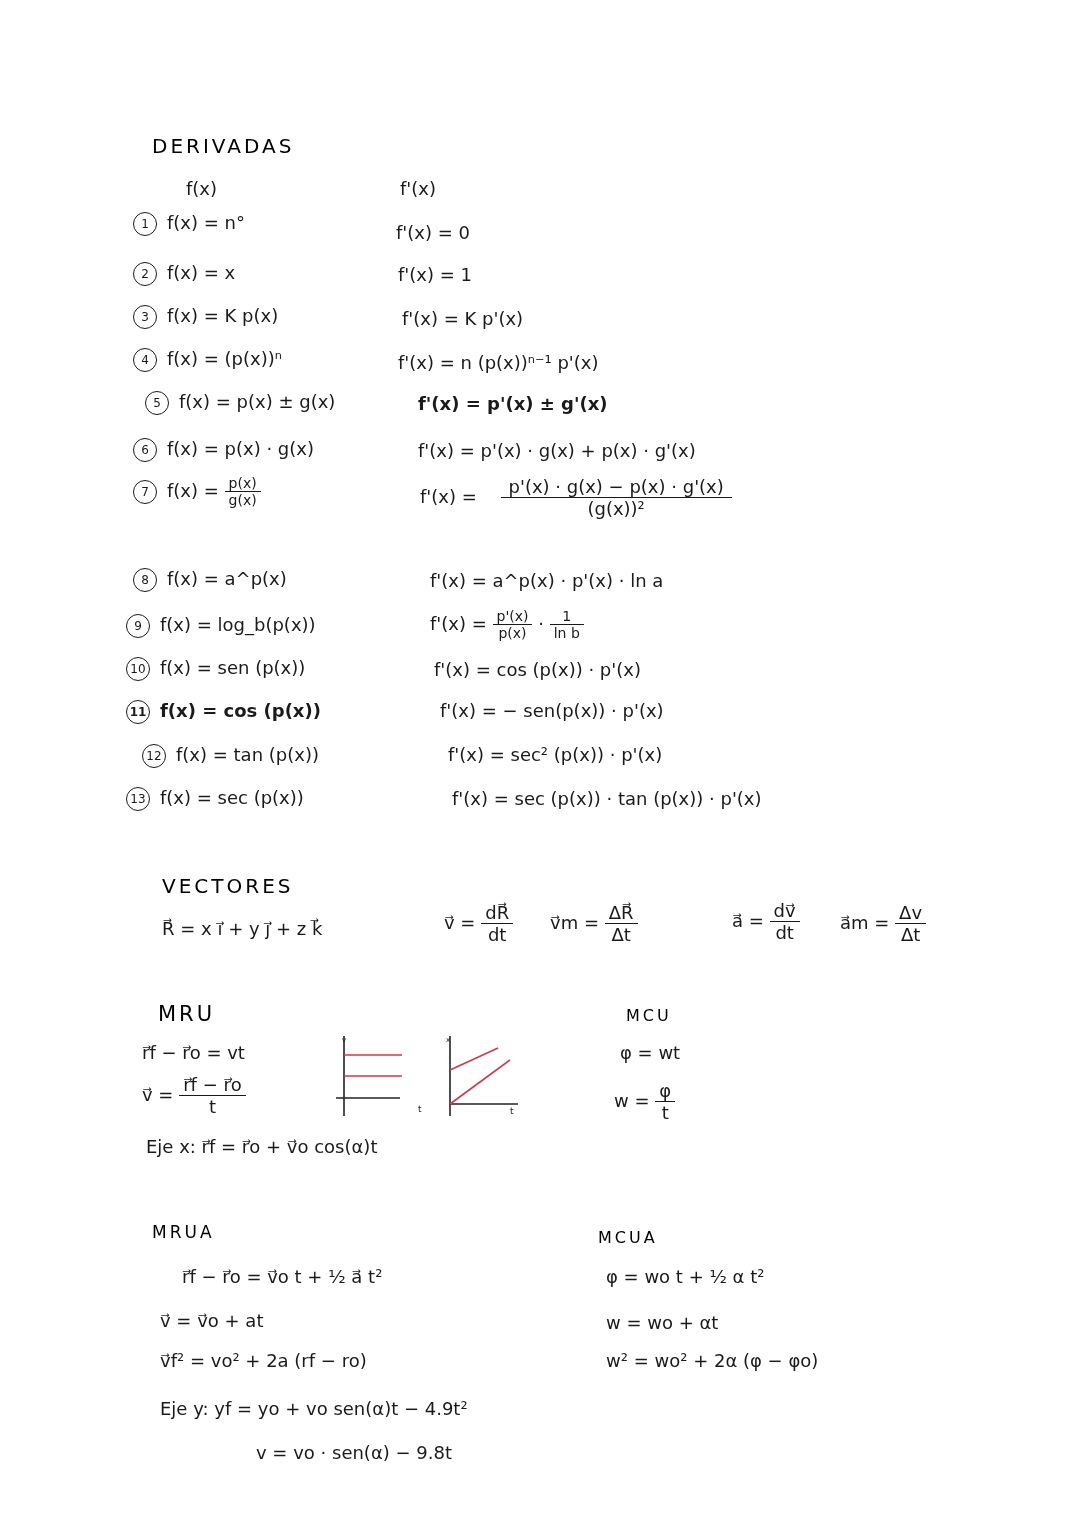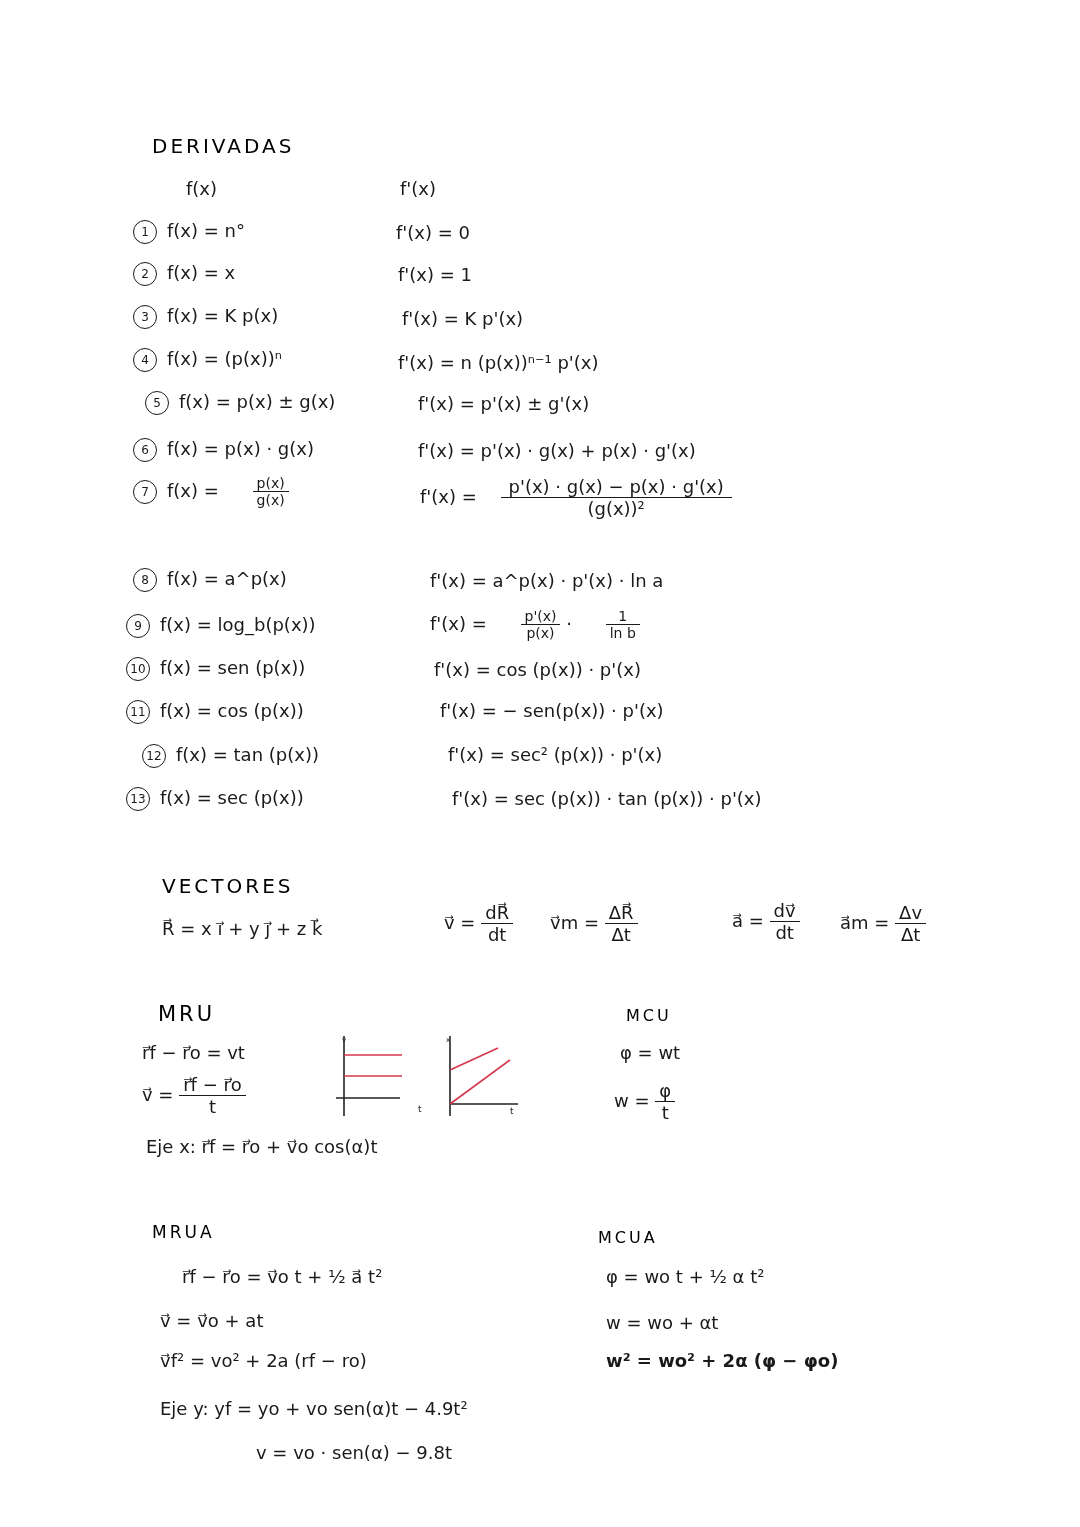--- a/index.html
+++ b/index.html
@@ -7,44 +7,44 @@
          font-family:"DejaVu Sans", sans-serif; color:#1a1a1a; }
   .abs { position:absolute; white-space:nowrap; }
   .heading { color:#000000; font-size:20px; letter-spacing:3px; font-weight:normal; }
   .eq { font-size:18px; }
   .hdr { font-size:18px; }
   .num { display:inline-block; width:22px; height:22px; border:1.6px solid #1a1a1a; border-radius:50%;
          font-size:12px; line-height:22px; text-align:center; margin-right:10px; vertical-align:middle; }
   .frac { display:inline-block; vertical-align:middle; text-align:center; }
   .frac .n { display:block; padding:0 4px; border-bottom:1.6px solid #1a1a1a; }
   .frac .d { display:block; padding:0 4px; }
-  .small { font-size:14px;margin-left:28px; }
+  .small { font-size:14px; }
   svg.graph line { stroke-width:1.6; }
 </style>
 </head>
 <body>
 
 <div class="abs heading" style="left:152px;top:134px;">DERIVADAS</div>
 <div class="abs hdr" style="left:186px;top:178px;">f(x)</div>
 <div class="abs hdr" style="left:400px;top:178px;">f'(x)</div>
 
-<div class="abs eq" style="left:133px;top:220px;"><span class="num">1</span><span>f(x) = n°</span></div>
+<div class="abs eq" style="left:133px;top:212px;"><span class="num">1</span><span>f(x) = n°</span></div>
 <div class="abs eq" style="left:396px;top:222px;">f'(x) = 0</div>
 
 <div class="abs eq" style="left:133px;top:262px;"><span class="num">2</span><span>f(x) = x</span></div>
 <div class="abs eq" style="left:398px;top:264px;">f'(x) = 1</div>
 
 <div class="abs eq" style="left:133px;top:305px;"><span class="num">3</span><span>f(x) = K p(x)</span></div>
 <div class="abs eq" style="left:402px;top:308px;">f'(x) = K p'(x)</div>
 
 <div class="abs eq" style="left:133px;top:348px;"><span class="num">4</span><span>f(x) = (p(x))ⁿ</span></div>
 <div class="abs eq" style="left:398px;top:352px;">f'(x) = n (p(x))ⁿ⁻¹  p'(x)</div>
 
 <div class="abs eq" style="left:133px;top:391px;padding-left:12px;"><span class="num">5</span><span>f(x) = p(x) ± g(x)</span></div>
-<div class="abs eq" style="left:418px;top:393px;">f'(x) = p'(x) ± g'(x)</div>
+<div class="abs eq" style="left:418px;top:393px;font-weight:bold;">f'(x) = p'(x) ± g'(x)</div>
 
 <div class="abs eq" style="left:133px;top:438px;"><span class="num">6</span><span>f(x) = p(x) · g(x)</span></div>
 <div class="abs eq" style="left:418px;top:440px;">f'(x) = p'(x) · g(x) + p(x) · g'(x)</div>
 
 <div class="abs eq" style="left:133px;top:475px;">
   <span class="num">7</span><span>f(x) =</span>
   <span class="frac small"><span class="n">p(x)</span><span class="d">g(x)</span></span>
 </div>
 <div class="abs eq" style="left:420px;top:476px;">
   <span>f'(x) =</span>
@@ -58,21 +58,21 @@
 <div class="abs eq" style="left:430px;top:608px;">
   <span>f'(x) =</span>
   <span class="frac small"><span class="n">p'(x)</span><span class="d">p(x)</span></span>
   <span>·</span>
   <span class="frac small"><span class="n">1</span><span class="d">ln b</span></span>
 </div>
 
 <div class="abs eq" style="left:126px;top:657px;"><span class="num">10</span><span>f(x) = sen (p(x))</span></div>
 <div class="abs eq" style="left:434px;top:659px;">f'(x) = cos (p(x)) · p'(x)</div>
 
-<div class="abs eq" style="left:126px;top:700px;"><span class="num">11</span><span>f(x) = cos (p(x))</span></div>
+<div class="abs eq" style="left:126px;top:700px;font-weight:bold;"><span class="num">11</span><span>f(x) = cos (p(x))</span></div>
 <div class="abs eq" style="left:440px;top:700px;">f'(x) = − sen(p(x)) · p'(x)</div>
 
 <div class="abs eq" style="left:126px;top:744px;margin-left:16px;"><span class="num">12</span><span>f(x) = tan (p(x))</span></div>
 <div class="abs eq" style="left:448px;top:744px;">f'(x) = sec² (p(x)) · p'(x)</div>
 
 <div class="abs eq" style="left:126px;top:787px;"><span class="num">13</span><span>f(x) = sec (p(x))</span></div>
 <div class="abs eq" style="left:452px;top:788px;">f'(x) = sec (p(x)) · tan (p(x)) · p'(x)</div>
 
 <div class="abs heading" style="left:162px;top:874px;">VECTORES</div>
 <div class="abs eq" style="left:162px;top:918px;">R⃗ = x i⃗ + y j⃗ + z k⃗</div>
@@ -130,13 +130,13 @@
 <div class="abs heading" style="left:152px;top:1222px;font-size:17px;">MRUA</div>
 <div class="abs eq" style="left:152px;top:1266px;margin-left:30px;">r⃗f − r⃗o = v⃗o t + ½ a⃗ t²</div>
 <div class="abs eq" style="left:160px;top:1310px;">v⃗ = v⃗o + at</div>
 <div class="abs eq" style="left:160px;top:1350px;">v⃗f² = vo² + 2a (rf − ro)</div>
 <div class="abs eq" style="left:160px;top:1398px;text-align:center;">Eje y:   yf = yo + vo sen(α)t − 4.9t²</div>
 <div class="abs eq" style="left:256px;top:1442px;">v = vo · sen(α) − 9.8t</div>
 
 <div class="abs heading" style="left:598px;top:1228px;font-size:16px;">MCUA</div>
 <div class="abs eq" style="left:606px;top:1266px;">φ = wo t + ½ α t²</div>
 <div class="abs eq" style="left:606px;top:1312px;">w = wo + αt</div>
-<div class="abs eq" style="left:606px;top:1350px;font-weight:bold;">w² = wo² + 2α (φ − φo)</div>
+<div class="abs eq" style="left:606px;top:1350px;">w² = wo² + 2α (φ − φo)</div>
 
 </body></html>

